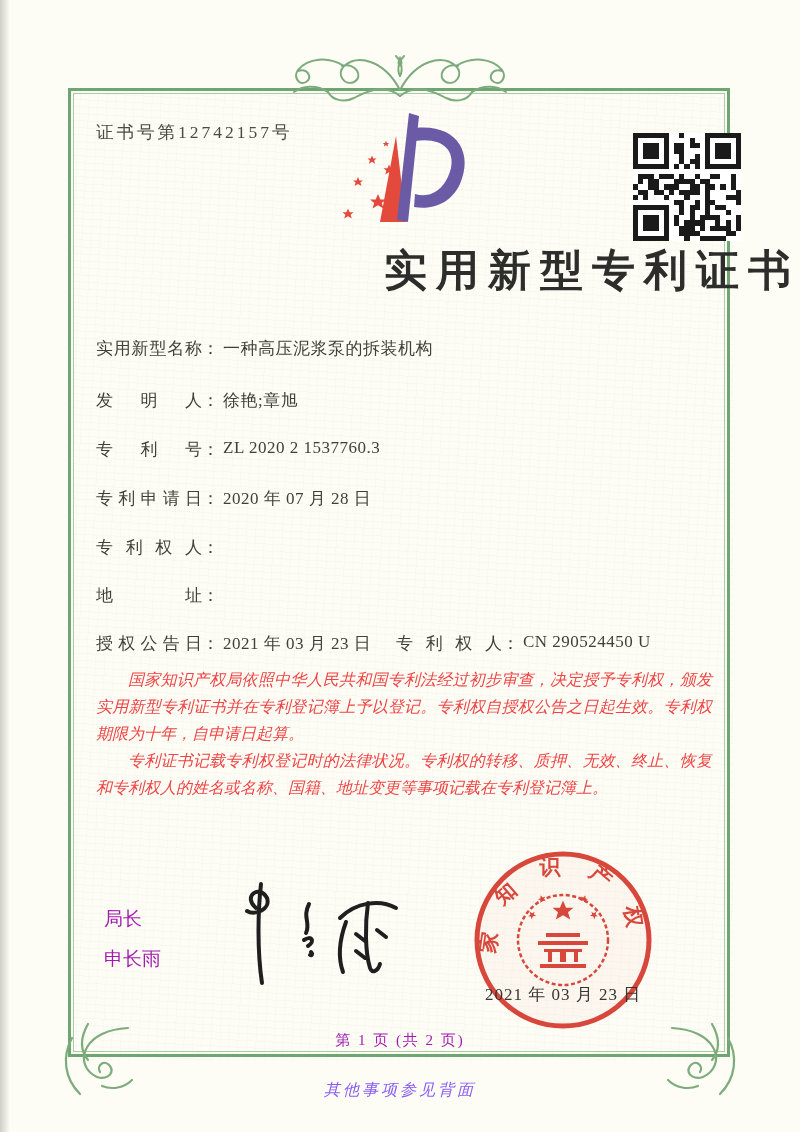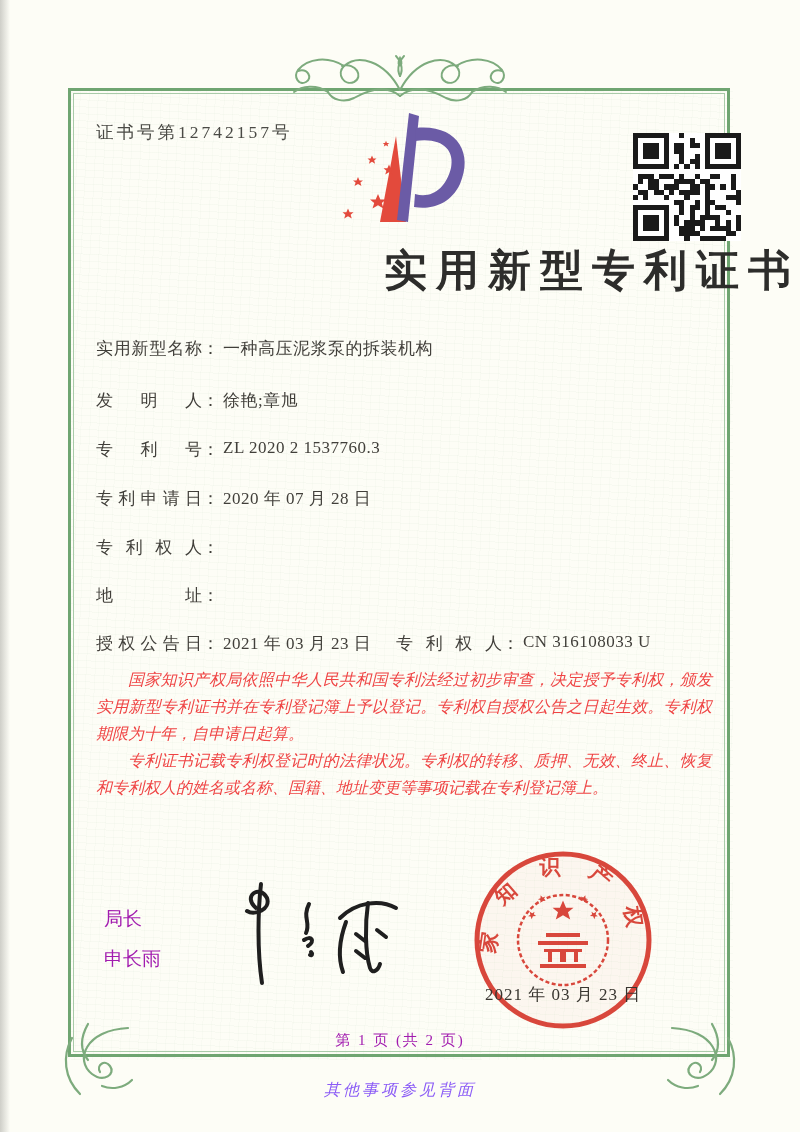--- a/index.html
+++ b/index.html
@@ -196,21 +196,21 @@
   </div>
   <div class="row row-grant">
     <span class="grant-left">
       <span class="flabel">授权公告日</span>
         <span class="colon">：</span>
       <span class="fvalue">2021 年 03 月 23 日</span>
     </span>
     <span class="grant-right">
       <span class="flabel">专利权人</span>
         <span class="colon">：</span>
-      <span class="fvalue">CN 316108033 U</span>
+      <span class="fvalue">CN 290524450 U</span>
     </span>
   </div>
 
   <div class="body-text">
     <p>国家知识产权局依照中华人民共和国专利法经过初步审查，决定授予专利权，颁发实用新型专利证书并在专利登记簿上予以登记。专利权自授权公告之日起生效。专利权期限为十年，自申请日起算。</p>
     <p>专利证书记载专利权登记时的法律状况。专利权的转移、质押、无效、终止、恢复和专利权人的姓名或名称、国籍、地址变更等事项记载在专利登记簿上。</p>
   </div>
 
   <div class="officer">
     <div>局长</div>

